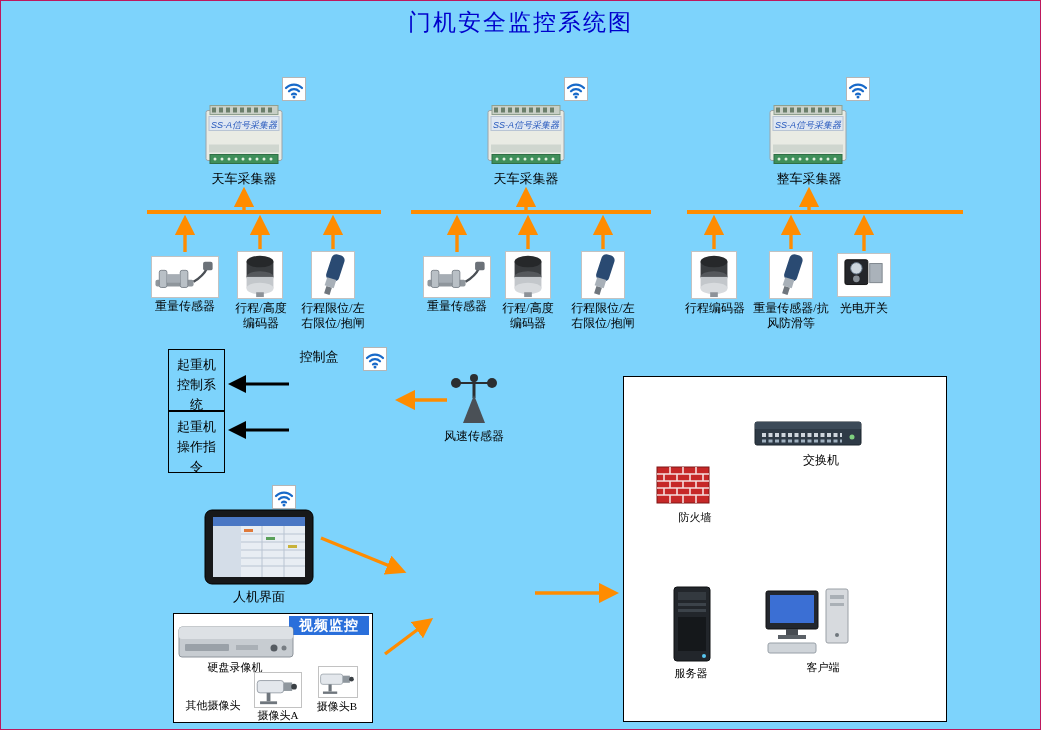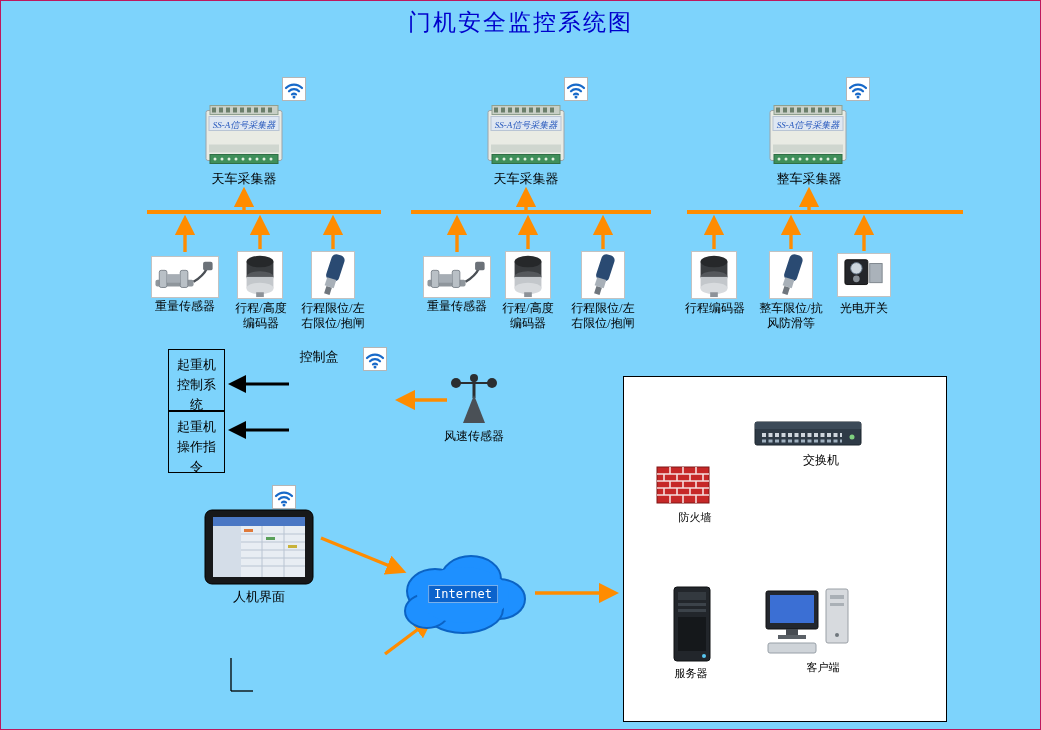--- a/index.html
+++ b/index.html
@@ -17,21 +17,21 @@
     white-space:pre-line;color:#000;
   }
   .lbl13{font-size:13px;}
   .lbl11{font-size:11px;}
   .dev{position:absolute;}
   .dev svg{width:100%;height:100%;display:block;}
   .framed{background:#fff;border:1px solid #c2c2c2;box-sizing:border-box;}
   .board-text{
     position:absolute;left:0;right:0;text-align:center;
     font-size:9px;font-style:italic;color:#2255bb;
-    font-family:Liberation Serif, serif;pointer-events:none;
+    font-family:Liberation Sans, sans-serif;pointer-events:none;
   }
   .sysbox{
     position:absolute;border:1px solid #000;box-sizing:border-box;
     text-align:center;font-size:13px;line-height:1.55;white-space:pre-line;padding-top:5px;
   }
   .container-box{position:absolute;border:1px solid #000;box-sizing:border-box;background:#fff;}
   .video-header{
     position:absolute;background:#2a6fdb;color:#fff;text-align:center;
     font-size:14px;font-weight:bold;line-height:19px;
     font-family:"Liberation Sans",sans-serif;letter-spacing:1px;
@@ -390,21 +390,21 @@
       <svg>
         <use href="#sym-encoder"></use>
       </svg>
     </div>
   <div class="lbl" style="left:678px;top:300px;width:72px">行程编码器</div>
   <div class="dev framed" style="left:768px;top:250px;width:44px;height:48px">
       <svg>
         <use href="#sym-limit"></use>
       </svg>
     </div>
-  <div class="lbl" style="left:751px;top:300px;width:78px">整车限位/抗
+  <div class="lbl" style="left:751px;top:300px;width:78px">重量传感器/抗
 风防滑等</div>
   <div class="dev framed" style="left:836px;top:252px;width:54px;height:44px">
       <svg>
         <use href="#sym-photo"></use>
       </svg>
     </div>
   <div class="lbl" style="left:837px;top:300px;width:52px">光电开关</div>
 
   <div class="sysbox" style="left:167px;top:348px;width:57px;height:62px">起重机
 控制系
@@ -426,27 +426,43 @@
   <svg class="dev" style="left:271px;top:484px;width:24px;height:24px">
       <use href="#sym-wifi"></use>
     </svg>
   <div class="dev" style="left:203px;top:508px;width:110px;height:76px">
       <svg>
         <use href="#sym-tablet"></use>
       </svg>
     </div>
   <div class="lbl lbl13" style="left:221px;top:588px;width:74px">人机界面</div>
 
-
-  <div class="dev" style="left:392px;top:542px;width:140px;height:100px">
-    <svg>
-        <use href="#sym-cloud"></use>
-      </svg>
-    <span class="cloud-label">Internet</span>
+  <div class="container-box" style="left:172px;top:612px;width:200px;height:110px">
+    <div class="video-header" style="left:115px;top:2px;width:80px;height:19px">视频监控</div>
+    <div class="dev" style="left:4px;top:10px;width:116px;height:36px">
+        <svg>
+          <use href="#sym-dvr"></use>
+        </svg>
+      </div>
+    <div class="lbl lbl11" style="left:26px;top:47px;width:70px">硬盘录像机</div>
+    <div class="lbl lbl11" style="left:8px;top:85px;width:62px">其他摄像头</div>
+    <div class="dev framed" style="left:80px;top:58px;width:48px;height:36px">
+        <svg>
+          <use href="#sym-cam"></use>
+        </svg>
+      </div>
+    <div class="lbl lbl11" style="left:80px;top:95px;width:48px">摄像头A</div>
+    <div class="dev framed" style="left:144px;top:52px;width:40px;height:32px">
+        <svg>
+          <use href="#sym-cam"></use>
+        </svg>
+      </div>
+    <div class="lbl lbl11" style="left:138px;top:86px;width:50px">摄像头B</div>
   </div>
+
 
   <div class="container-box" style="left:622px;top:375px;width:324px;height:346px">
     <div class="dev" style="left:130px;top:40px;width:108px;height:32px">
         <svg>
           <use href="#sym-switch"></use>
         </svg>
       </div>
     <div class="lbl" style="left:172px;top:76px;width:50px">交换机</div>
     <div class="dev" style="left:32px;top:84px;width:54px;height:48px">
         <svg>

